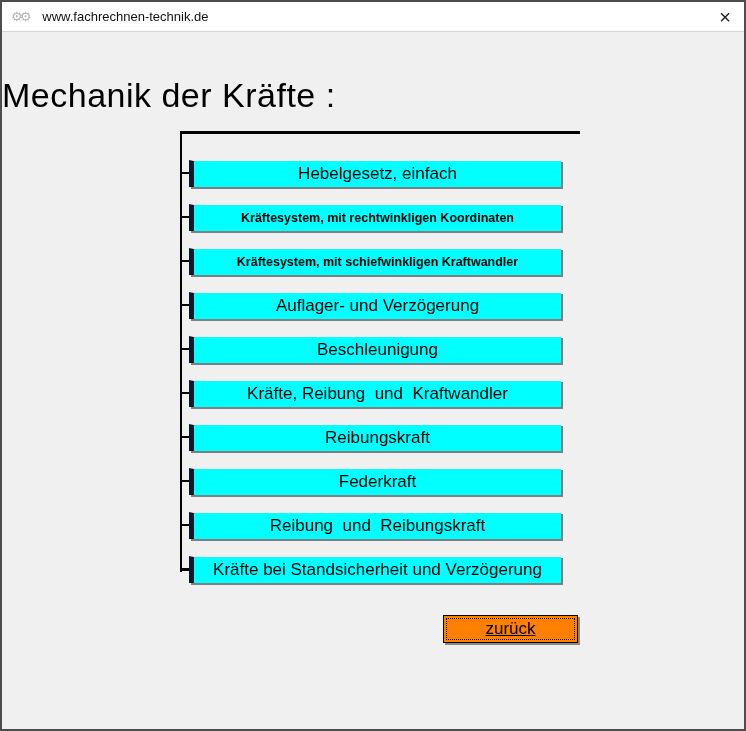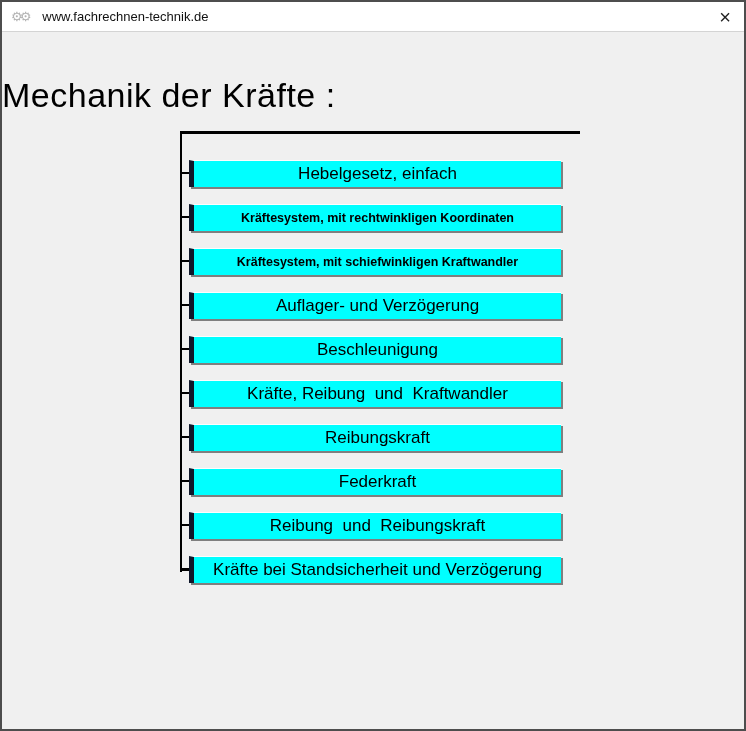--- a/index.html
+++ b/index.html
@@ -132,14 +132,15 @@
       <div class="tick" style="top: 434px;"></div>
       <div class="menu-btn" style="top: 422px; height: 27px;">Reibungskraft</div>
       <div class="tick" style="top: 478px;"></div>
       <div class="menu-btn" style="top: 466px; height: 27px;">Federkraft</div>
       <div class="tick" style="top: 522px;"></div>
       <div class="menu-btn" style="top: 510px; height: 27px;">Reibung  und  Reibungskraft</div>
       <div class="tick" style="top: 566px; height: 3px;"></div>
       <div class="menu-btn" style="top: 554px; height: 27px;">Kräfte bei Standsicherheit und Verzögerung</div>
     </div>
 
+  <div class="back-btn">zurück</div>
 
 </div>
 
 </body></html>

